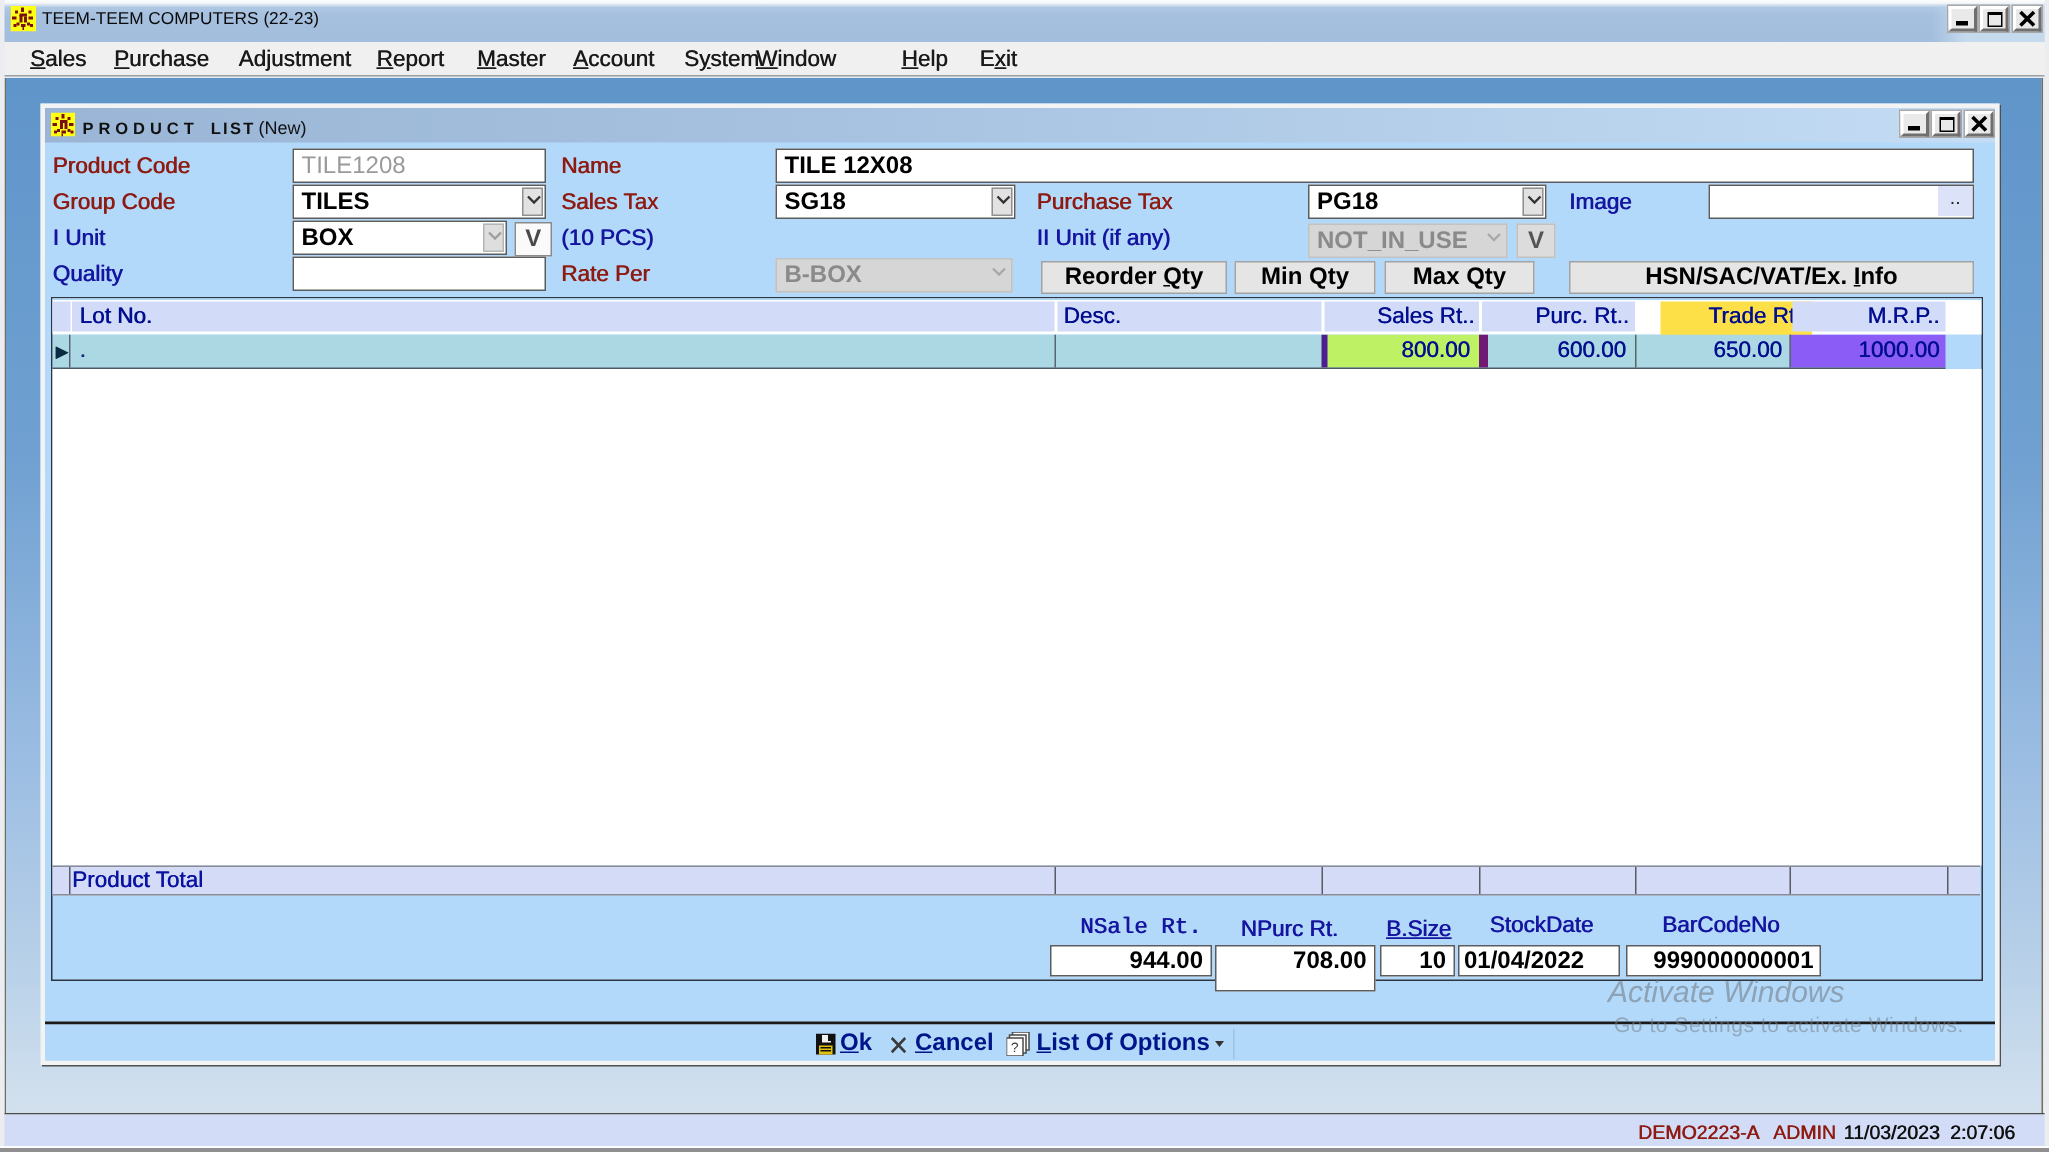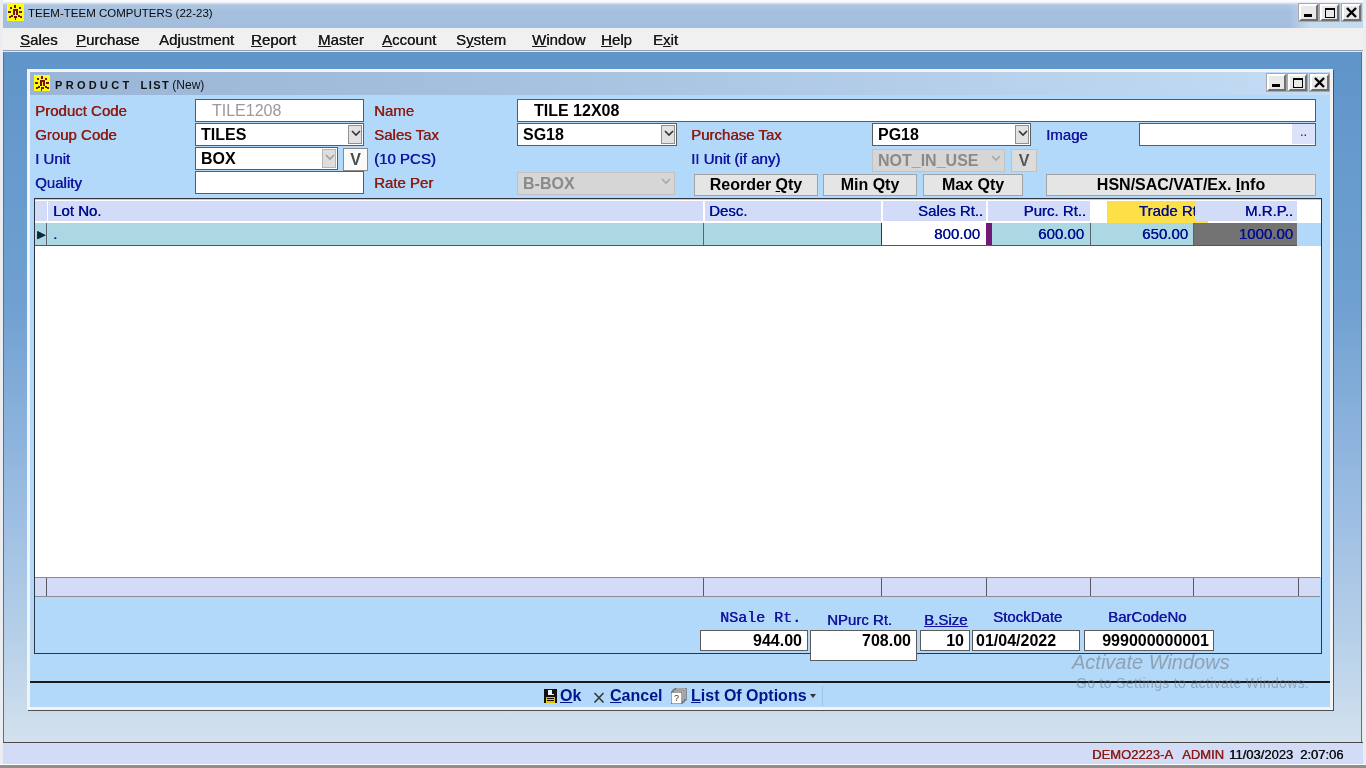--- a/index.html
+++ b/index.html
@@ -41,21 +41,21 @@
   #childtitletext { left:55px; top:78px; font-size:11px; font-weight:bold; color:#111; }
   #appicon2 { left:34px; top:75px; }
 
   
   .lbl { position:absolute; font-size:15px; text-shadow:0.45px 0 0 currentColor; }
   .maroon { color:#8e1b12; }
   .navy { color:#1515a0; }
 
   
   .tin { position:absolute; height:23px; background:#fff; border:1px solid #5c5c5c;
-    font-size:16px; line-height:21px; padding-left:16px; color:#000; }
+    font-size:16px; line-height:21px; padding-left:5px; color:#000; }
   .bold { font-weight:bold; }
 
   
   .combo { position:absolute; height:23px; background:#fff; border:1px solid #5c5c5c;
     font-size:16px; font-weight:bold; line-height:21px; padding-left:5px; color:#000; }
   .combo .arrow { position:absolute; right:1px; top:1px; bottom:1px; width:14px;
     background:#e2e2e2; border:1px solid #909090; }
   .combo .arrow svg { position:absolute; left:2px; top:4px; }
   .combo.disabled { background:#d6d6d6; color:#8a8a8a; border-color:#c2c2c2; }
   .combo.disabled .arrow { background:transparent; border:none; }
@@ -118,21 +118,21 @@
   </div>
 
 <div class="abs" id="menubar"></div>
 <div class="mi" style="left:20px;"><u>S</u>ales</div>
 <div class="mi" style="left:76px;"><u>P</u>urchase</div>
 <div class="mi" style="left:159px;">Adjustment</div>
 <div class="mi" style="left:251px;"><u>R</u>eport</div>
 <div class="mi" style="left:318px;"><u>M</u>aster</div>
 <div class="mi" style="left:382px;"><u>A</u>ccount</div>
 <div class="mi" style="left:456px;">S<u>y</u>stem</div>
-<div class="mi" style="left:532px;"><u>W</u>indow</div>
+<div class="mi" style="left:504px;"><u>W</u>indow</div>
 <div class="mi" style="left:601px;"><u>H</u>elp</div>
 <div class="mi" style="left:653px;">E<u>x</u>it</div>
 
 <div class="abs" id="mdi"></div>
 <div class="abs sideframe" style="left:0;"></div>
 <div class="abs sideframe" style="left:1363px;"></div>
 
 <div class="abs" id="child"></div>
 <div class="abs" id="childtitle"></div>
 <div class="abs" id="appicon2">
@@ -244,31 +244,32 @@
 <div class="gcell" style="left:988px; top:201px; width:102px; height:20px; background:#d2dbf8; line-height:20px; text-align:right; padding-right:4px;">Purc. Rt..</div>
 <div class="gcell" style="left:1092px; top:201px; width:101px; height:36px; background:#fde047; line-height:20px; text-align:right; padding-right:3px;margin-left:15px;">Trade Rt..</div>
 <div class="gcell" style="left:1195px; top:201px; width:102px; height:20px; background:#d2dbf8; line-height:20px; text-align:right; padding-right:4px;">M.R.P..</div>
 
 <div class="grow" style="left:35px; top:223px; width:1286px; height:23px;">
   <div class="gcell" style="left:0; top:0; width:12px; height:22px; background:#acd8e4; border-right:1px solid #55666e;">
       <span style="position:absolute; left:2px; top:5px; font-size:11px; color:#0a2a40;">▶</span>
     </div>
   <div class="gcell" style="left:13px; top:0; width:655px; height:22px; background:#acd8e4; line-height:22px; padding-left:5px; color:#15207a;">.</div>
   <div class="gcell" style="left:668px; top:0; width:178px; height:22px; background:#acd8e4; border-left:1px solid #55666e;"></div>
-  <div class="gcell" style="left:846px; top:0; width:105px; height:22px; background:#ffffff; border-left:1px solid #4c1d95; line-height:22px; text-align:right; padding-right:6px;">800.00</div>
+  <div class="gcell" style="left:846px; top:0; width:105px; height:22px; background:#bef264; border-left:4px solid #4c1d95; line-height:22px; text-align:right; padding-right:6px;">800.00</div>
   <div class="gcell" style="left:951px; top:0; width:104px; height:22px; background:#acd8e4; border-left:6px solid #701a75; line-height:22px; text-align:right; padding-right:6px;">600.00</div>
   <div class="gcell" style="left:1055px; top:0; width:103px; height:22px; background:#acd8e4; border-left:1px solid #55666e; line-height:22px; text-align:right; padding-right:5px;">650.00</div>
-  <div class="gcell" style="left:1158px; top:0; width:104px; height:22px; background:#737373; border-left:1px solid #55666e; line-height:22px; text-align:right; padding-right:4px;">1000.00</div>
+  <div class="gcell" style="left:1158px; top:0; width:104px; height:22px; background:#8b5cf6; border-left:1px solid #55666e; line-height:22px; text-align:right; padding-right:4px;">1000.00</div>
   <div style="position:absolute; left:0; top:22px; width:1262px; height:1px; background:#4a5a66;"></div>
 </div>
 
 <div class="grow" style="left:35px; top:246px; width:1286px; height:331px; background:#fff;"></div>
 
 <div class="grow" style="left:35px; top:577px; width:1285px; height:20px; background:#d3dbf7; border-top:1px solid #8b8b95; border-bottom:1px solid #8b8b95;">
   <div class="gcell" style="left:0; top:0; width:12px; height:18px; border-right:1px solid #5a5a64;"></div>
+  <div class="gcell" style="left:13px; top:0; width:654px; height:18px; font-size:15px; line-height:18px; padding-left:0px; color:#0a12a0;">Product Total</div>
   <div class="gcell" style="left:668px; top:0; width:178px; height:18px; border-left:1px solid #5a5a64;"></div>
   <div class="gcell" style="left:846px; top:0; width:105px; height:18px; border-left:1px solid #5a5a64;"></div>
   <div class="gcell" style="left:951px; top:0; width:104px; height:18px; border-left:1px solid #5a5a64;"></div>
   <div class="gcell" style="left:1055px; top:0; width:103px; height:18px; border-left:1px solid #5a5a64;"></div>
   <div class="gcell" style="left:1158px; top:0; width:105px; height:18px; border-left:1px solid #5a5a64;"></div>
   <div class="gcell" style="left:1263px; top:0; width:22px; height:18px; border-left:1px solid #5a5a64;"></div>
 </div>
 
 <div class="lbl navy" style="left:720px; top:610px;font-family:Liberation Mono, monospace;">NSale Rt.</div>
 <div class="lbl navy" style="left:827px; top:611px;">NPurc Rt.</div>

